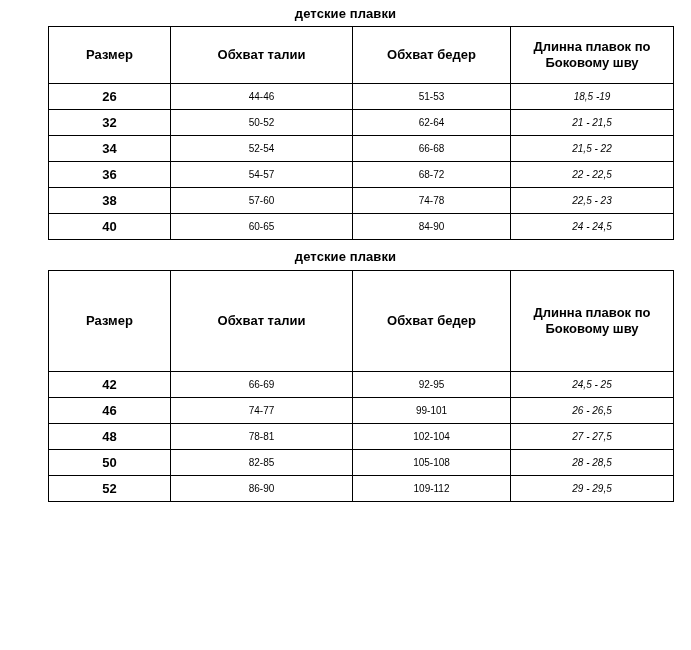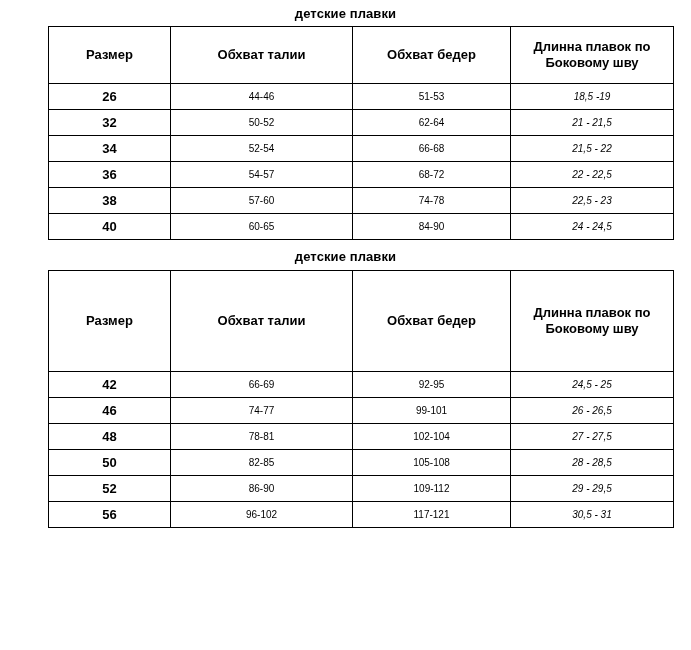--- a/index.html
+++ b/index.html
@@ -176,22 +176,16 @@
         <td class="waist">82-85</td>
         <td class="hips">105-108</td>
         <td class="length">28 - 28,5</td>
       </tr>
       <tr>
         <td class="size">52</td>
         <td class="waist">86-90</td>
         <td class="hips">109-112</td>
         <td class="length">29 - 29,5</td>
       </tr>
-      <tr>
-        <td class="size">56</td>
-        <td class="waist">96-102</td>
-        <td class="hips">117-121</td>
-        <td class="length">30,5 - 31</td>
-      </tr>
     </tbody>
   </table>
 
 </div>
 
 </body></html>

